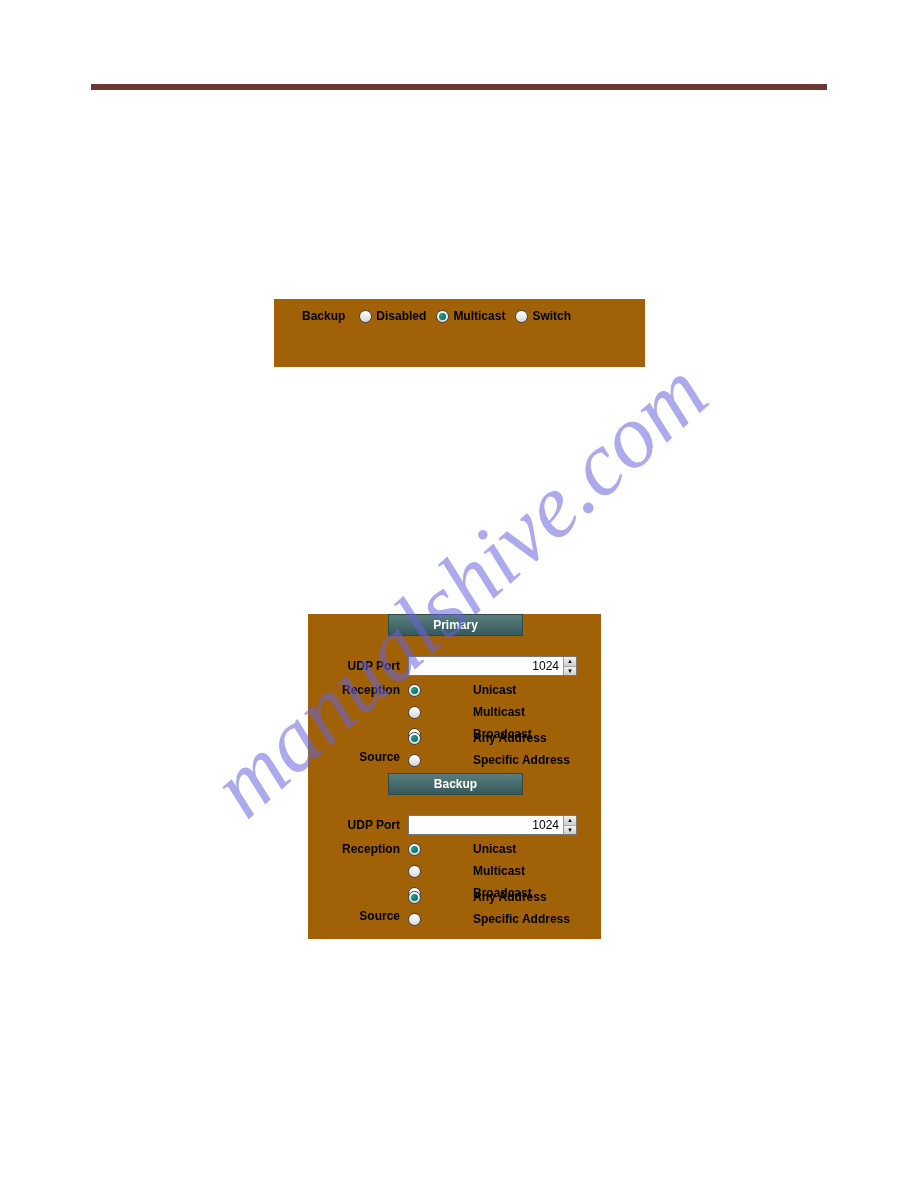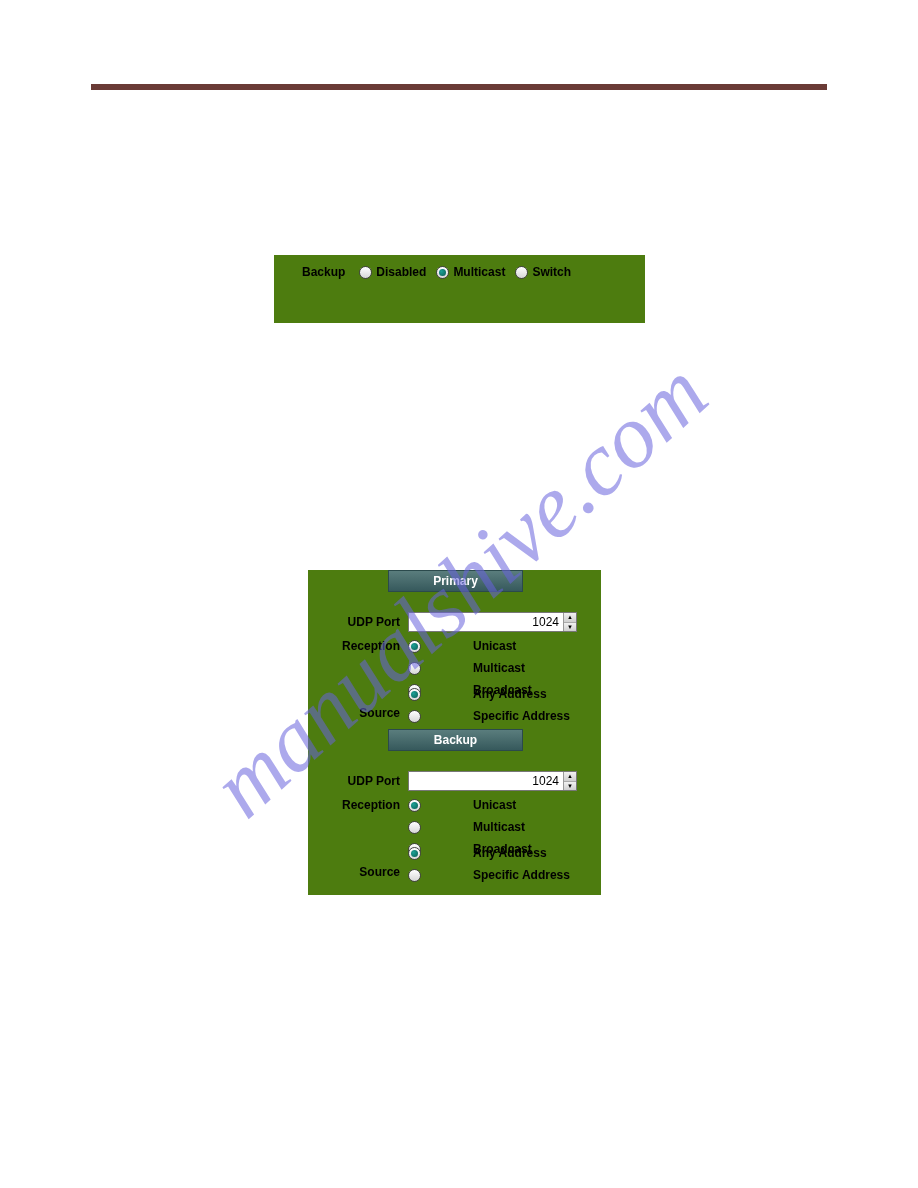--- a/index.html
+++ b/index.html
@@ -28,24 +28,25 @@
     font-size: 90px;
     font-family: "Times New Roman", serif;
     font-style: italic;
     color: rgba(104, 98, 220, 0.55);
     white-space: nowrap;
     pointer-events: none;
     user-select: none;
     z-index: 50;
   }
   .panel {
-    background: #4d7c0f;
+    background: #a16207;
     position: absolute;
     font-size: 12px;
     color: #000;
+    margin-top: 44px;
   }
   .panel-1 {
     top: 255px;
     left: 274px;
     width: 371px;
     height: 68px;
     padding-top: 10px;
   }
   .panel-2 {
     top: 570px;

